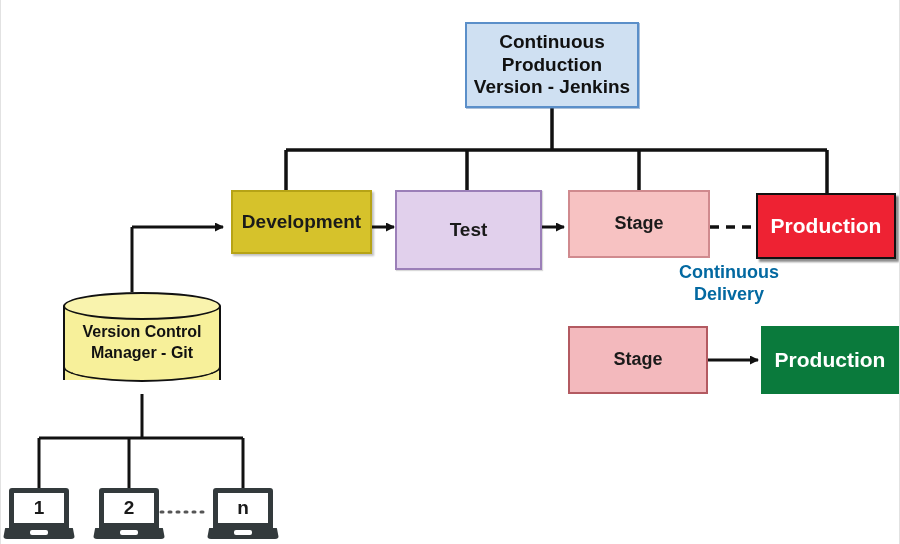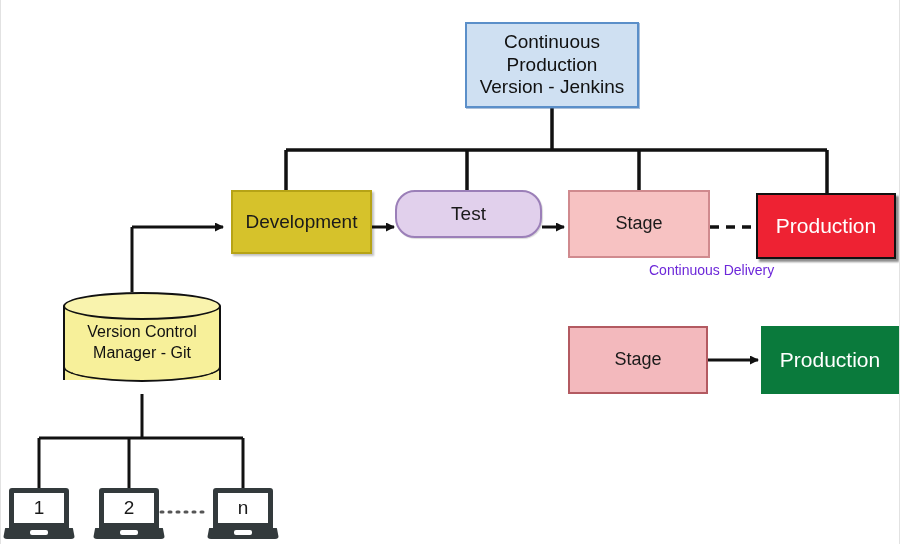--- a/index.html
+++ b/index.html
@@ -12,20 +12,21 @@
   }
   #canvas {
     position: relative;
     width: 900px;
     height: 544px;
     background: #ffffff;
     border-left: 1px solid #e2e2e2;
     border-right: 1px solid #e2e2e2;
     box-sizing: border-box;
     overflow: hidden;
+    font-weight: bold;
   }
   svg.layer {
     position: absolute;
     left: 0;
     top: 0;
     width: 900px;
     height: 544px;
     overflow: visible;
   }
   .box {
@@ -83,23 +84,23 @@
   .prod-green {
     background: #0a7a3c;
     border: 2px solid #0a7a3c;
     color: #ffffff;
     font-size: 21px;
   }
 
   
   .caption {
     position: absolute;
-    text-align: left;
-    font-size: 14px;
-    color: #6d28d9;
+    text-align: center;
+    font-size: 18px;
+    color: #0369a1;
     line-height: 1.22;
   }
 
   
   .cylinder {
     position: absolute;
     left: 62px;
     top: 292px;
     width: 158px;
     height: 102px;
@@ -232,21 +233,21 @@
       <span>Continuous</span>
       <span>Production</span>
       <span>Version - Jenkins</span>
     </div>
   </div>
 
   <div class="box dev-box" style="left:230px; top:190px; width:141px; height:64px;">
     <span>Development</span>
   </div>
 
-  <div class="box test-box" style="left:394px; top:190px; width:147px; height:48px;border-radius:20px;">
+  <div class="box test-box" style="left:394px; top:190px; width:147px; height:80px;">
     <span>Test</span>
   </div>
 
   <div class="box stage-box" style="left:567px; top:190px; width:142px; height:68px;">
     <span>Stage</span>
   </div>
 
   <div class="box prod-red" style="left:755px; top:193px; width:140px; height:66px;">
     <span>Production</span>
   </div>

